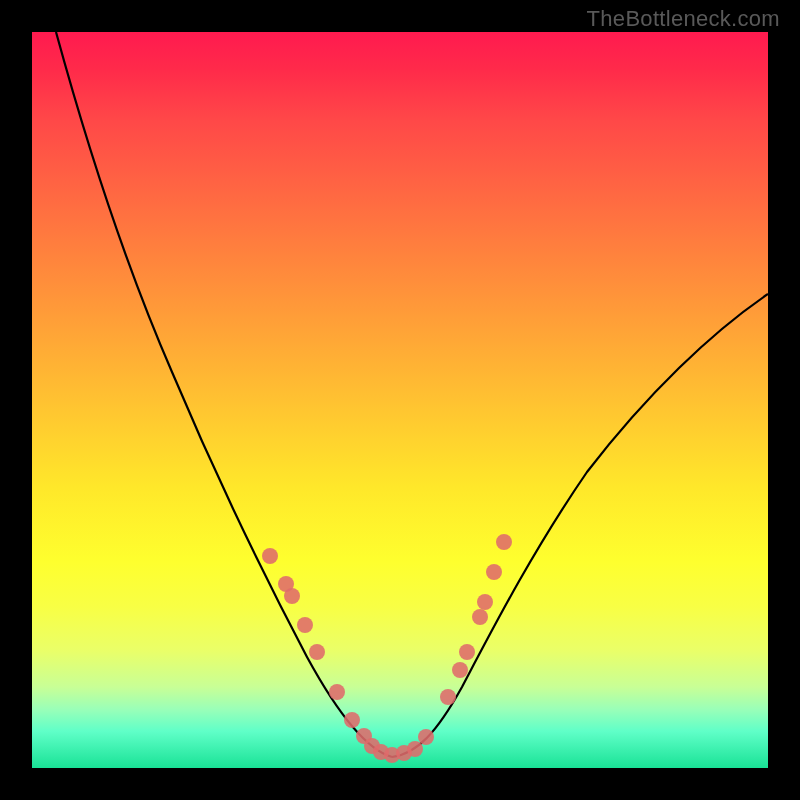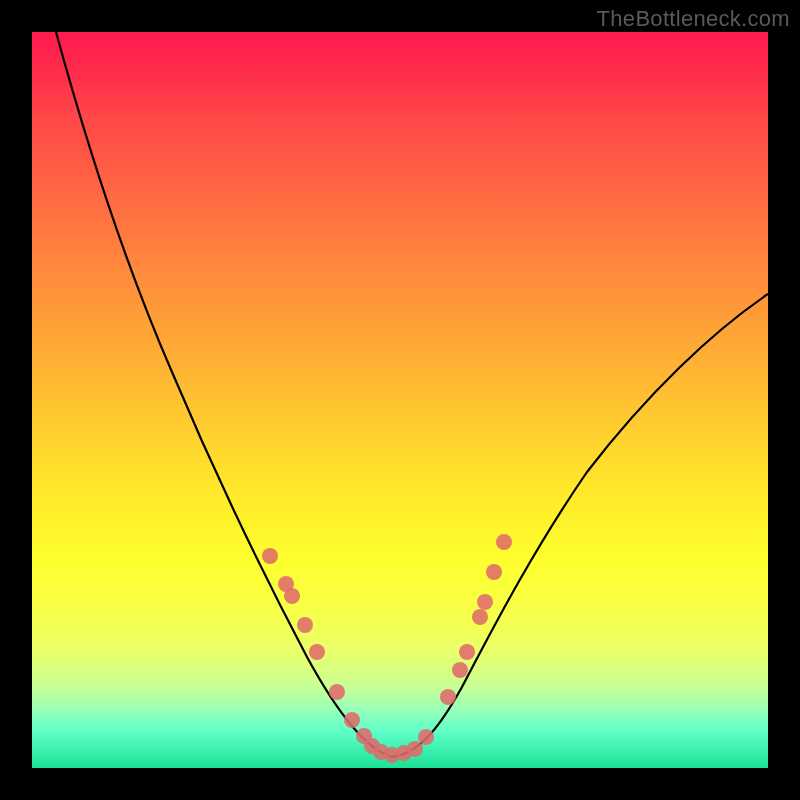--- a/index.html
+++ b/index.html
@@ -38,21 +38,21 @@
       #eaff68 84%,
       #c8ff96 89%,
       #9affb8 92%,
       #60ffc8 95%,
       #19e296 100%
     );
   }
   .watermark {
     position: absolute;
     top: 6px;
-    right: 10px;
+    right: 20px;
     color: #595959;
     font-size: 22px;
     font-weight: 500;
     letter-spacing: 0.3px;
   }
   svg.curves {
     position: absolute;
     top: 32px;
     left: 32px;
     width: 736px;

